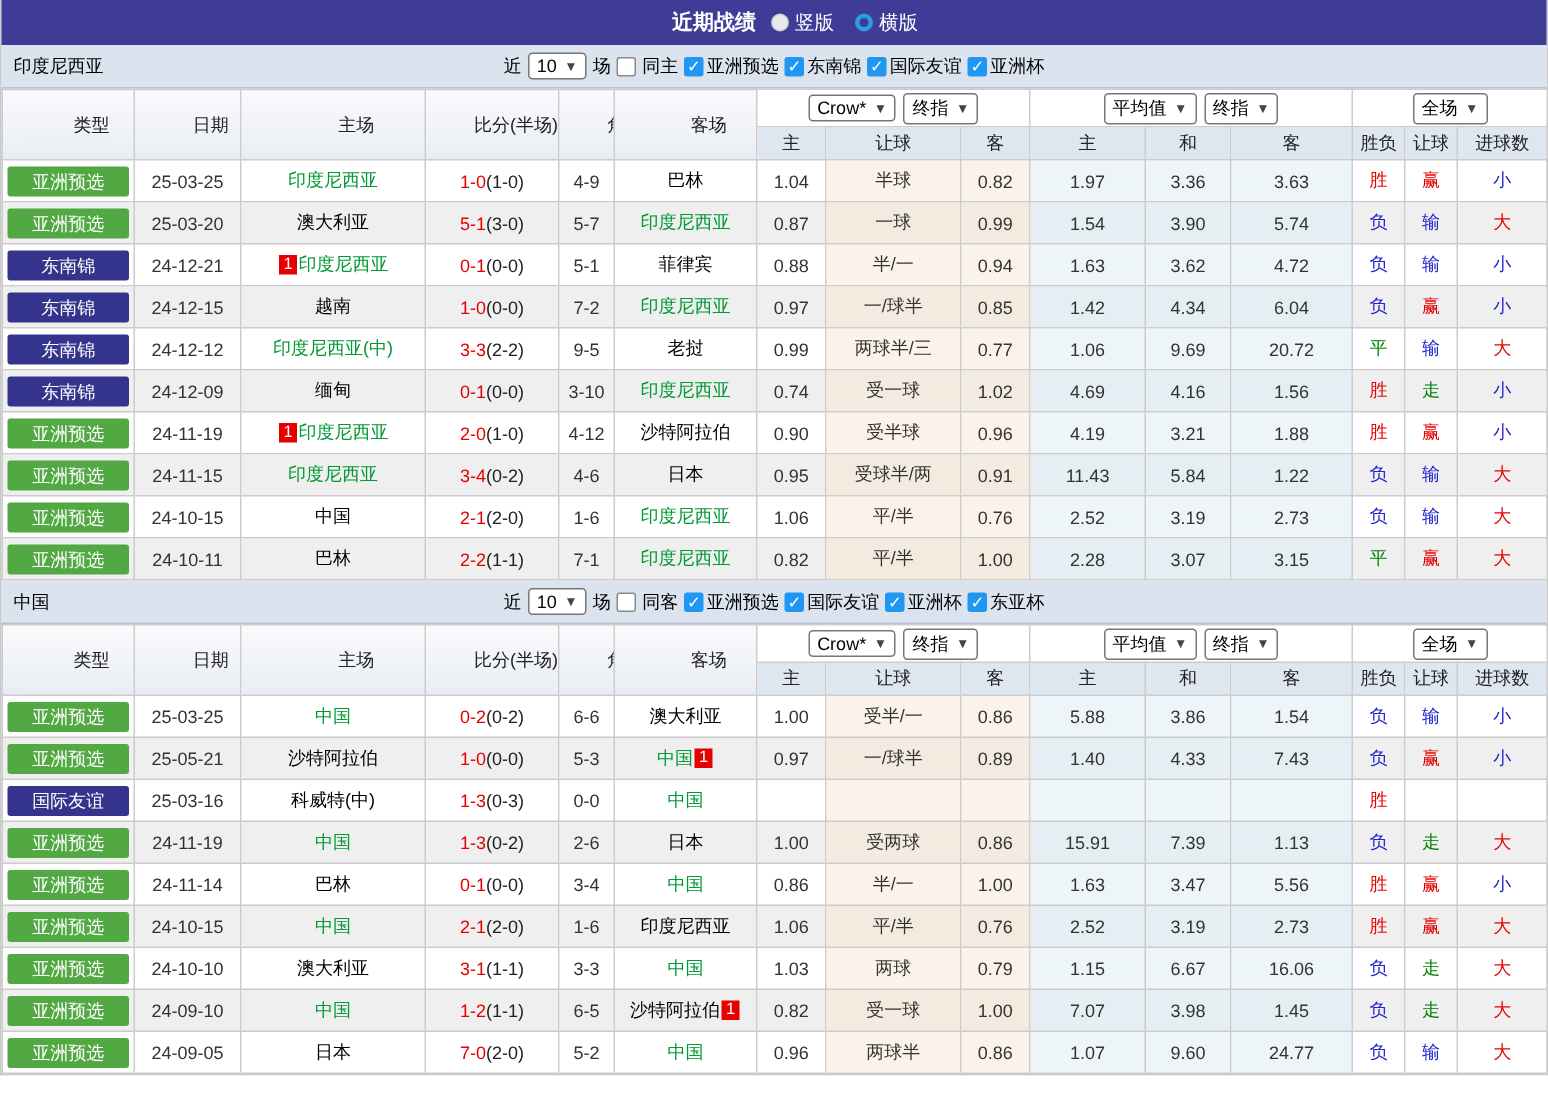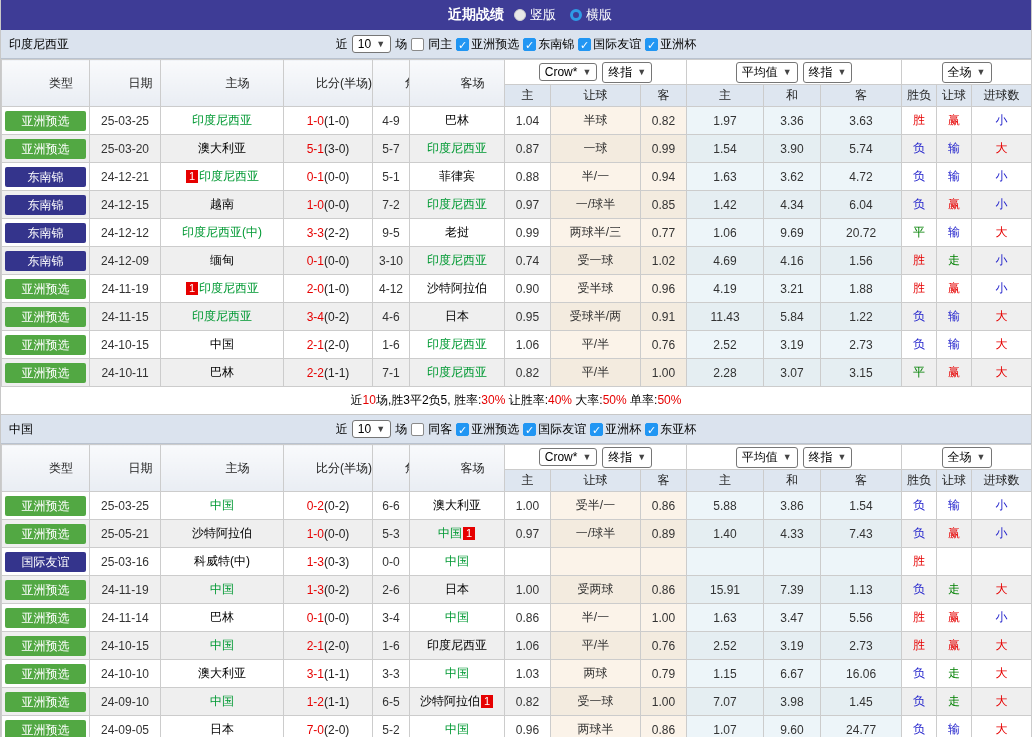--- a/index.html
+++ b/index.html
@@ -360,21 +360,20 @@
           <td class="cream">1.00</td>
           <td class="aqua">2.28</td>
           <td class="aqua">3.07</td>
           <td class="aqua">3.15</td>
           <td class="cG">平</td>
           <td class="cR">赢</td>
           <td class="cR">大</td>
         </tr>
       </tbody>
   </table>
-  <div class="summary" id="summary-0"><span>近</span><span class="red">10</span><span>场,胜3平2负5, 胜率:</span><span class="red">30%</span><span> 让胜率:</span><span class="red">40%</span><span> 大率:</span><span class="red">50%</span><span> 单率:</span><span class="red">50%</span></div>
 
   <div class="filter-row">
     <span class="team-name">中国</span>
     <div class="filter-center">
       <span>近</span>
       <span class="sel">
           <span>10</span>
           <span class="arr">▼</span>
         </span>
       <span>场</span>

